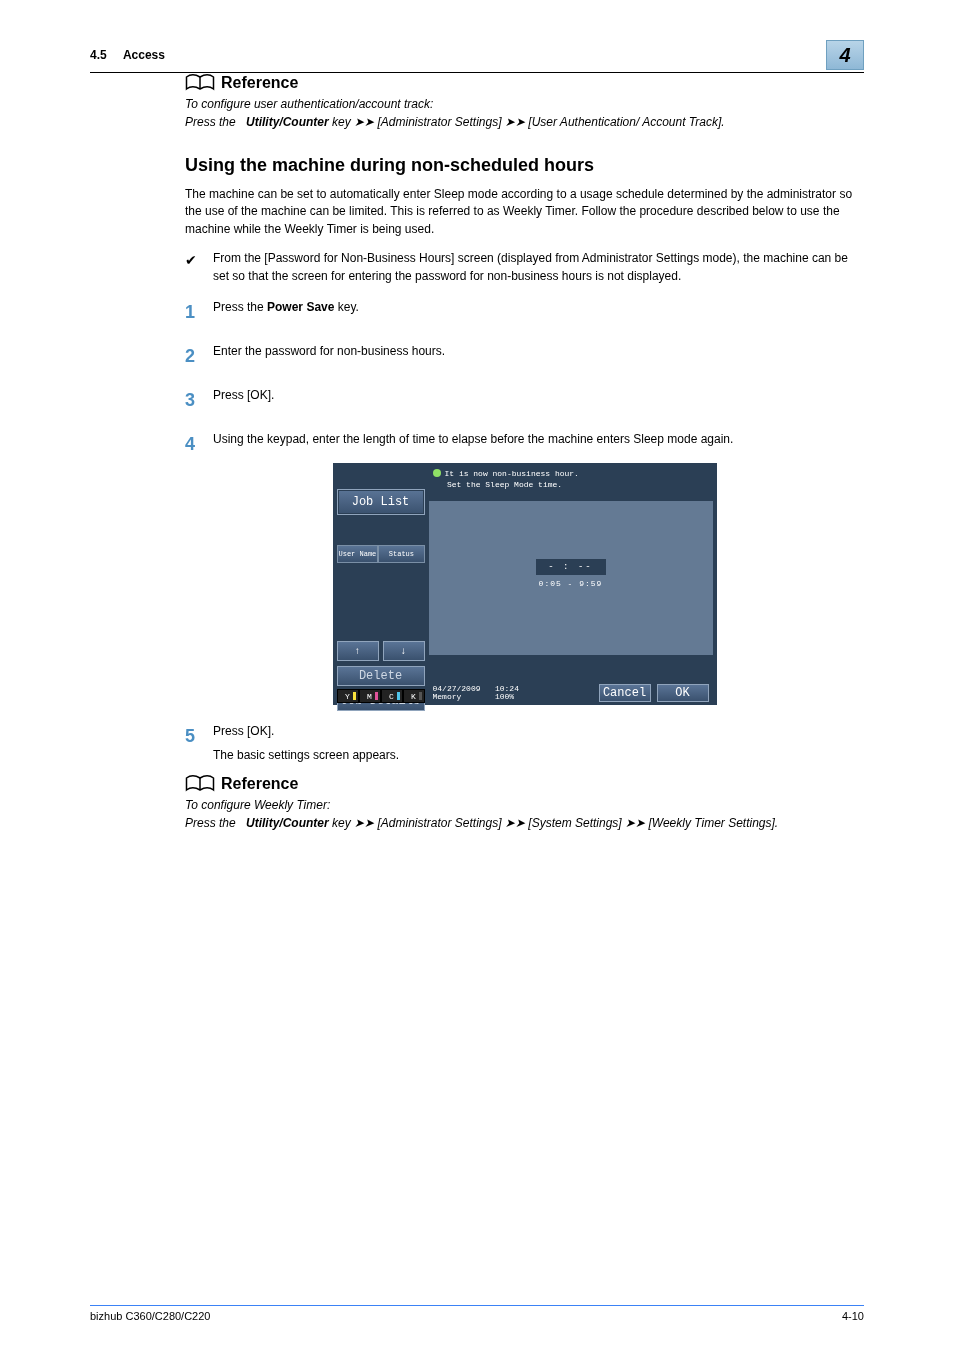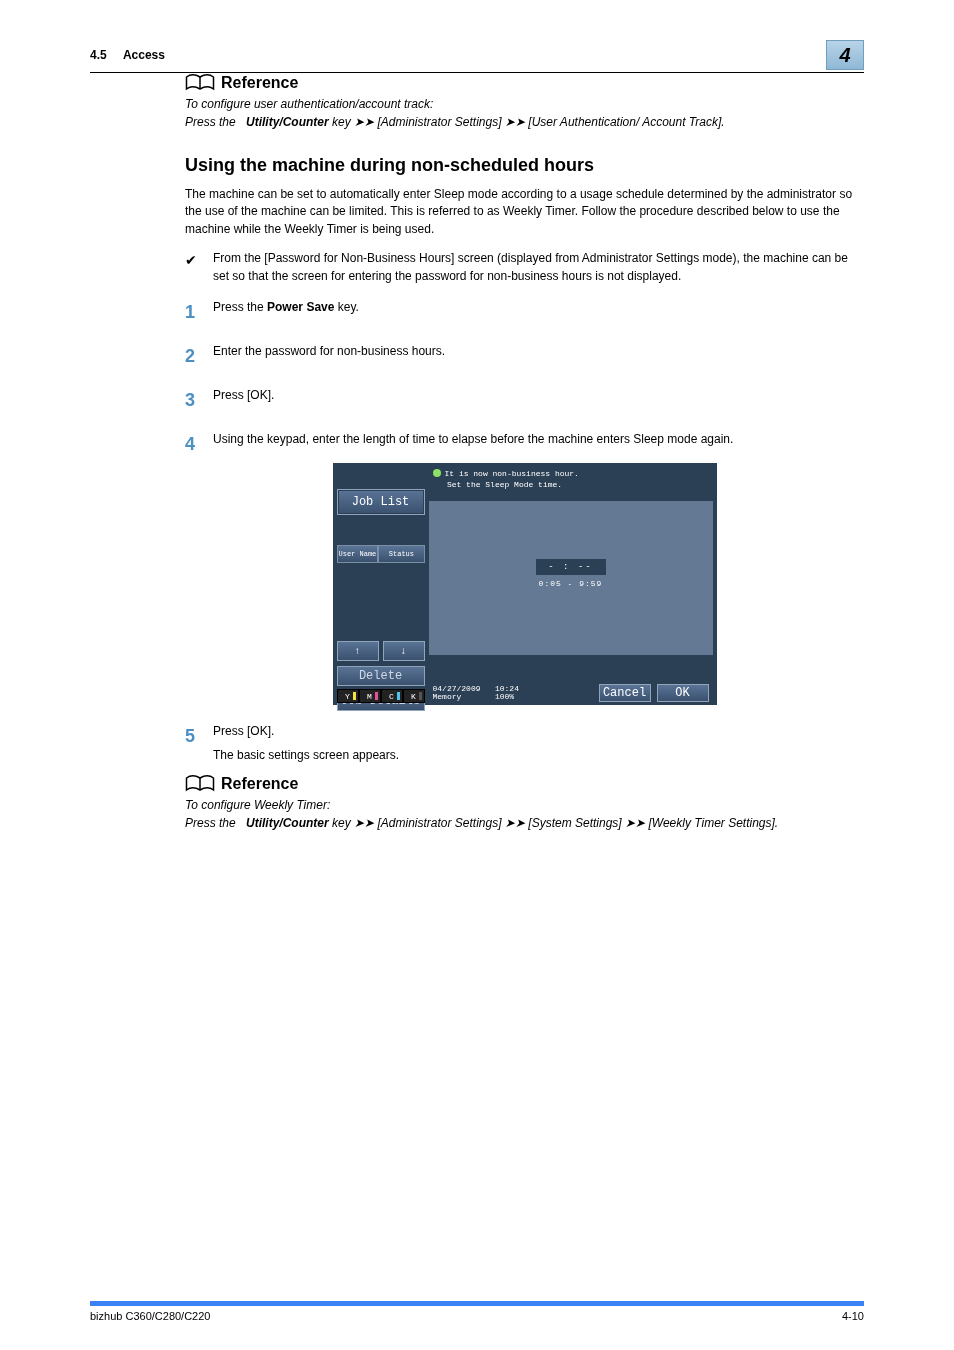--- a/index.html
+++ b/index.html
@@ -83,21 +83,21 @@
     font-weight: bold;
     color: #4b8fc3;
   }
   .step .bold { font-weight: bold; }
   .step .sub { margin-top: 6px; }
   .footer {
     position: absolute;
     bottom: 28px;
     left: 90px;
     right: 90px;
-    border-top: 5px solid #3b82f6;
+    border-top: 1px solid #3b82f6;
     display: flex;
     justify-content: space-between;
     font-size: 11px;
     padding-top: 4px;
   }
 
   
   .screenshot {
     width: 384px;
     height: 242px;

